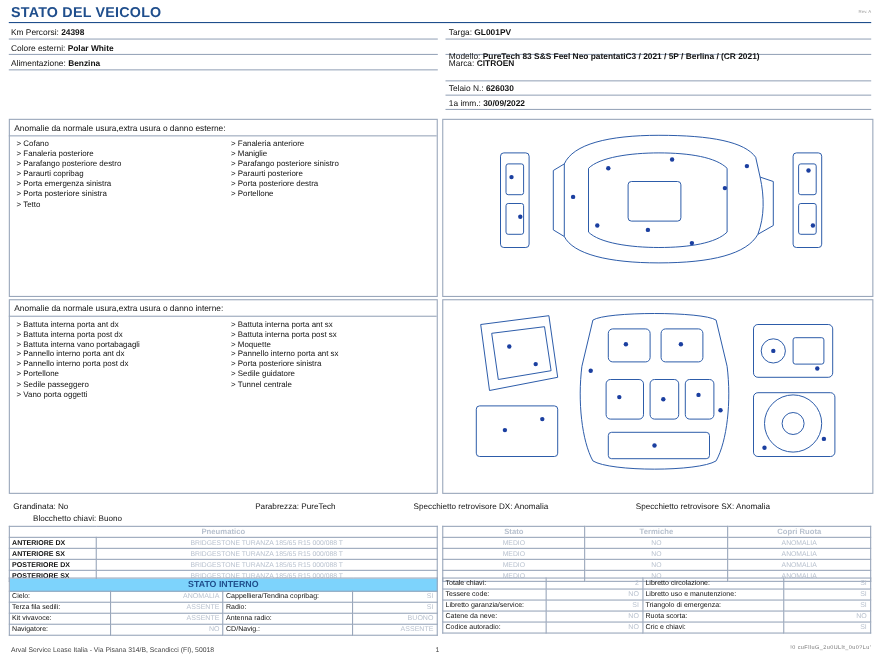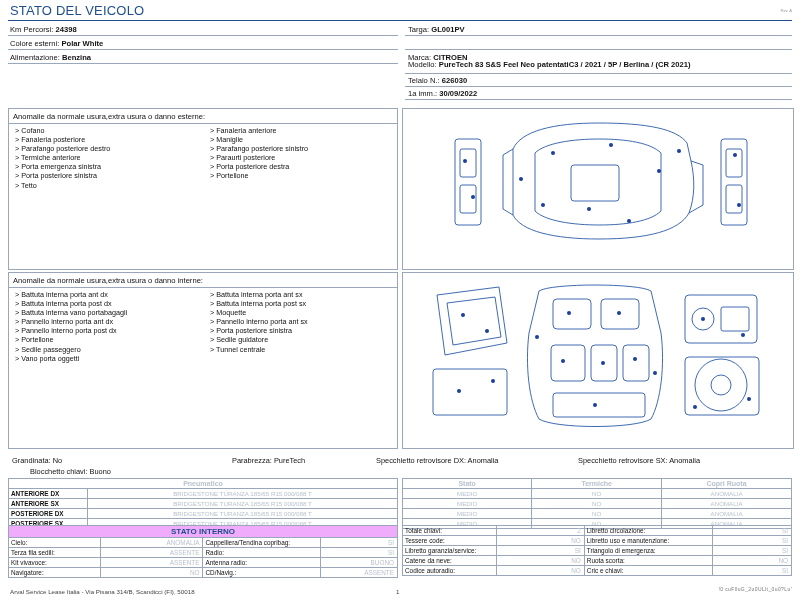--- a/index.html
+++ b/index.html
@@ -1,18 +1,18 @@
 <!DOCTYPE html>
 <html><head>
 <meta charset="utf-8">
 <style>
   html,body{margin:0;padding:0;background:#ffffff;}
   body{width:800px;height:600px;font-family:"Liberation Sans",sans-serif;font-size:7.5px;color:#111;position:relative;overflow:hidden;}
   .page{position:absolute;left:0;top:0;width:800px;height:600px;}
-  .title{position:absolute;left:10px;top:3px;font-size:13px;color:#1f4e8c;font-weight:normal;letter-spacing:0.2px;}
+  .title{position:absolute;left:10px;top:3px;font-size:13px;color:#1f4e8c;font-weight:bold;letter-spacing:0.2px;}
   .rev{position:absolute;right:8px;top:8px;font-size:4px;color:#999;}
   .rule{position:absolute;background:#1f4e8c;height:1px;}
   .hrule{position:absolute;background:#9aa7bb;height:1px;}
 
   
   .infoL{position:absolute;left:10px;font-size:7.6px;}
   .infoR{position:absolute;left:408px;font-size:7.6px;}
   .lab{color:#111;}
   .val{font-weight:bold;}
 
@@ -24,21 +24,21 @@
 
   
   .statusline{position:absolute;font-size:7.4px;}
 
   
   table{border-collapse:collapse;position:absolute;font-size:6.2px;}
   td,th{border:1px solid #9aa7bb;padding:0 2px;height:9px;line-height:9px;}
   .thead{background:#fff;color:#b9c2cf;font-weight:bold;text-align:center;font-size:7px;}
   .tcell{color:#b9c2cf;text-align:center;}
   .tleft{color:#111;text-align:left;font-weight:bold;font-size:6.4px;}
-  .sectionhdr{background:#f0abfc;color:#1f4e8c;font-weight:bold;text-align:center;font-size:8px;height:11px;line-height:11px;}
+  .sectionhdr{background:#7dd3fc;color:#1f4e8c;font-weight:bold;text-align:center;font-size:8px;height:11px;line-height:11px;}
   .kv{color:#111;text-align:left;font-size:6.4px;}
   .kvv{color:#b9c2cf;text-align:right;font-size:6.4px;padding-right:3px;}
 
   .footer{position:absolute;left:10px;top:588px;font-size:6.2px;color:#444;}
   .pageno{position:absolute;left:396px;top:588px;font-size:6.2px;color:#444;}
   .barcode{position:absolute;right:8px;top:586px;font-size:5px;color:#777;letter-spacing:0.4px;}
 
   .wm{position:absolute;left:520px;top:548px;font-size:26px;color:#c9ccd2;font-weight:bold;opacity:.85;font-family:"Liberation Sans",sans-serif;}
   .wm small{font-size:10px;font-weight:normal;letter-spacing:2px;display:block;text-align:right;margin-top:-4px;}
 
@@ -67,41 +67,41 @@
   <div class="hrule" style="left:8px;top:63px;width:390px;"></div>
 
   <div class="infoR" style="top:25px;">
     <span class="lab">Targa:</span> <span class="val">GL001PV</span>
   </div>
   <div class="hrule" style="left:405px;top:35px;width:387px;"></div>
   <div class="infoR" style="top:28px;margin-top:25px;">
     <span class="lab">Marca:</span> <span class="val">CITROEN</span>
   </div>
   <div class="hrule" style="left:405px;top:49px;width:387px;"></div>
-  <div class="infoR" style="top:60px;width:382px;line-height:10px;">
+  <div class="infoR" style="top:47px;width:382px;line-height:10px;">
     <span class="lab">Modello:</span> <span class="val">PureTech 83 S&amp;S Feel Neo patentatiC3 / 2021 / 5P / Berlina / (CR 2021)</span>
   </div>
   <div class="hrule" style="left:405px;top:73px;width:387px;"></div>
   <div class="infoR" style="top:76px;">
     <span class="lab">Telaio N.:</span> <span class="val">626030</span>
   </div>
   <div class="hrule" style="left:405px;top:86px;width:387px;"></div>
   <div class="infoR" style="top:89px;">
     <span class="lab">1a imm.:</span> <span class="val">30/09/2022</span>
   </div>
   <div class="hrule" style="left:405px;top:99px;width:387px;"></div>
 
   <div class="box" style="left:8px;top:108px;width:388px;height:160px;"></div>
   <div class="boxhead" style="left:13px;top:112px;">Anomalie da normale usura,extra usura o danno esterne:</div>
   <div class="hrule" style="left:8px;top:123px;width:389px;"></div>
   <div class="listcol" style="left:15px;top:126px;width:195px;">
     <div>Cofano</div>
     <div>Fanaleria posteriore</div>
     <div>Parafango posteriore destro</div>
-    <div>Termiche anteriore</div>
+    <div>Paraurti copribag</div>
     <div>Porta emergenza sinistra</div>
     <div>Porta posteriore sinistra</div>
     <div>Tetto</div>
   </div>
   <div class="listcol" style="left:210px;top:126px;width:185px;">
     <div>Fanaleria anteriore</div>
     <div>Maniglie</div>
     <div>Parafango posteriore sinistro</div>
     <div>Paraurti posteriore</div>
     <div>Porta posteriore destra</div>

